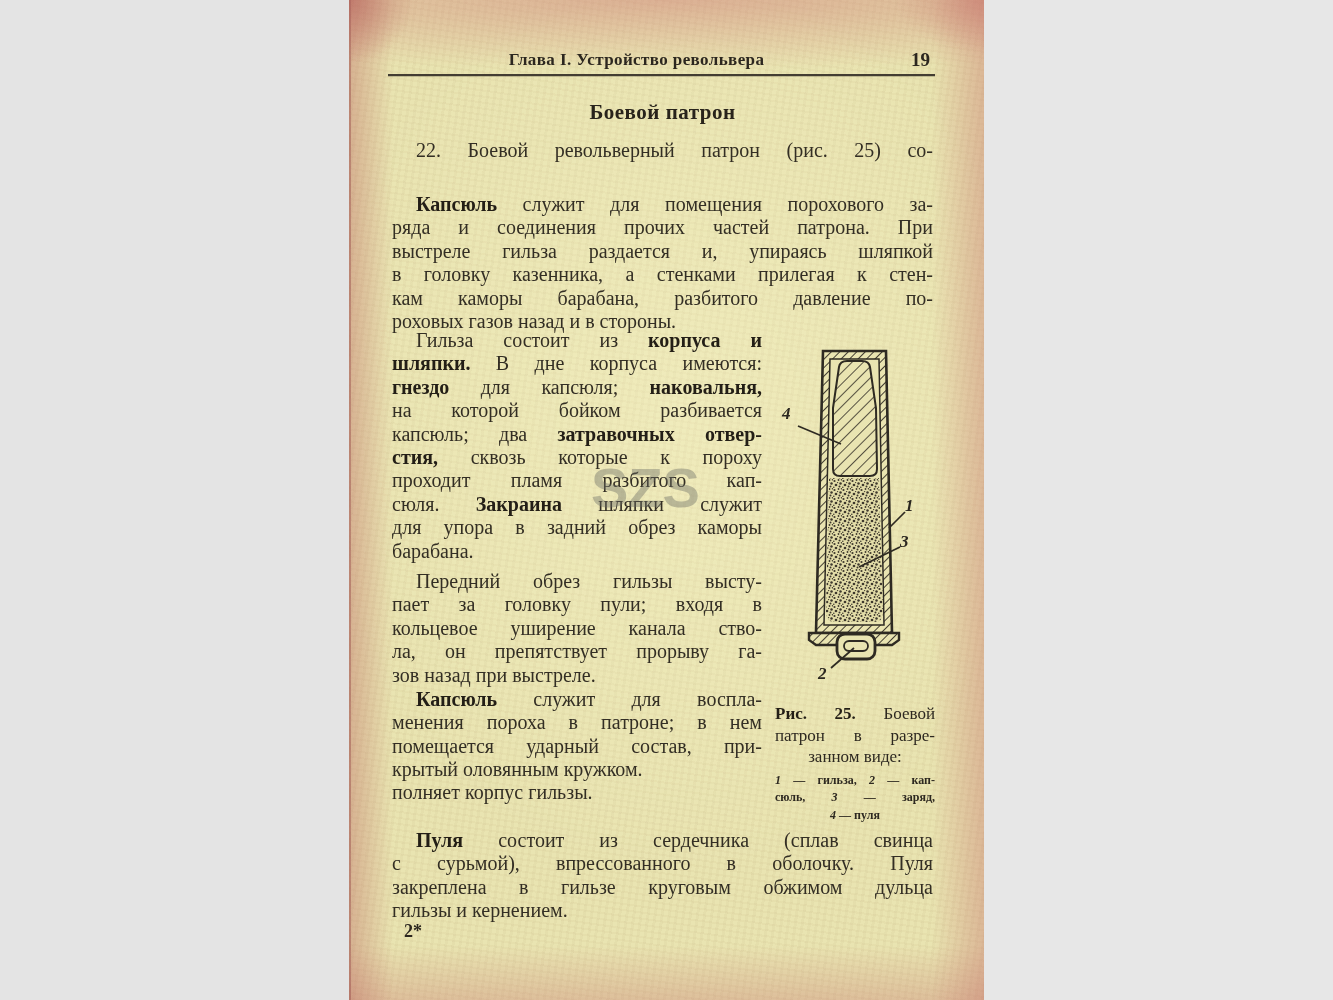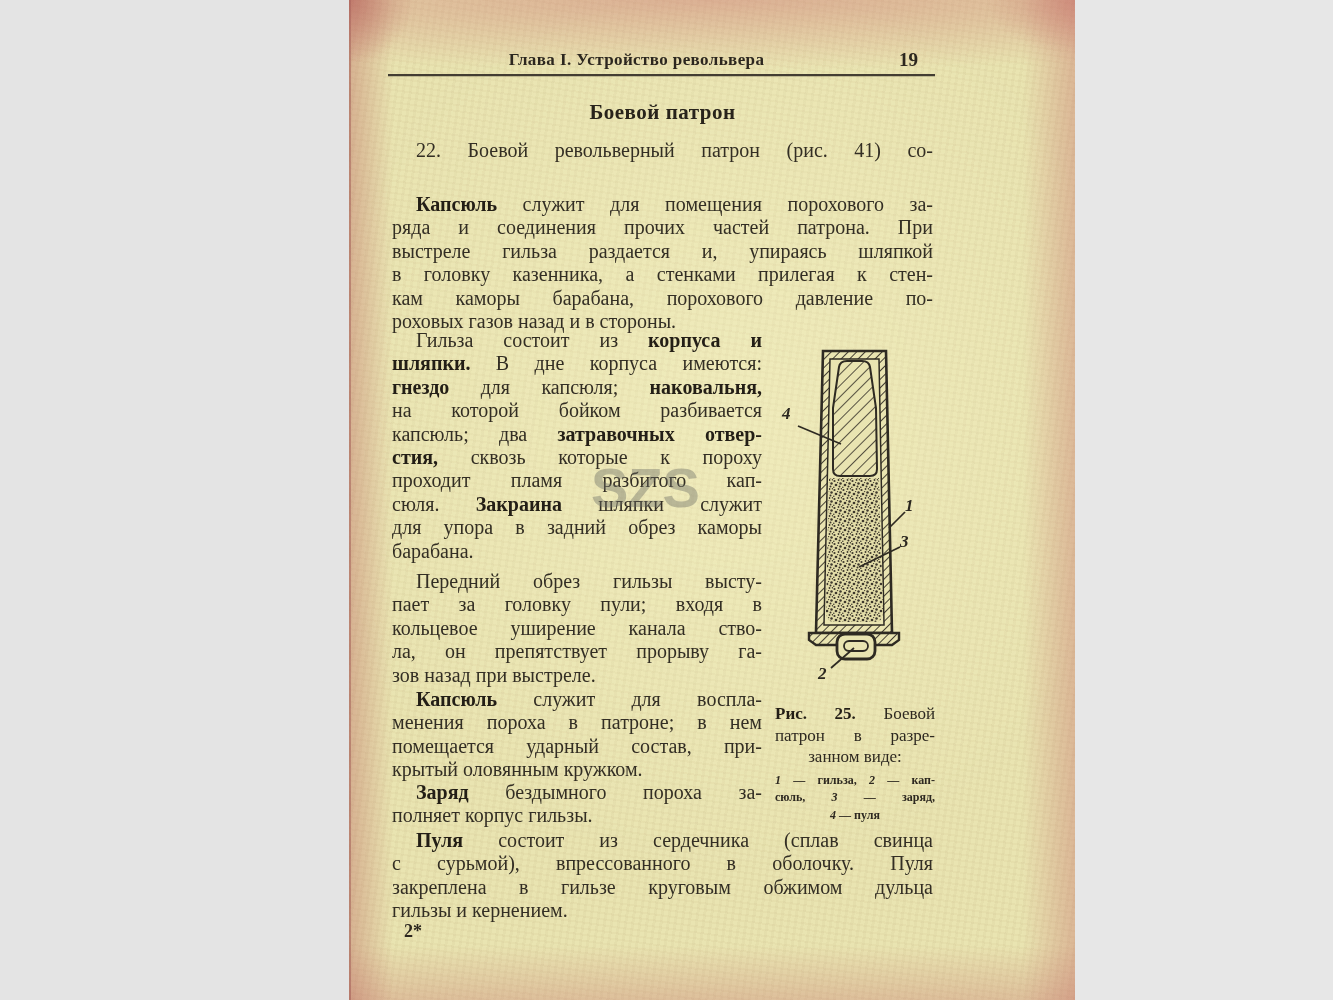--- a/index.html
+++ b/index.html
@@ -4,41 +4,41 @@
 <style>
   * { margin:0; padding:0; box-sizing:border-box; }
   html,body { width:1333px; height:1000px; overflow:hidden; }
   body { background:#e4e4e4; font-family:"Liberation Serif", "DejaVu Serif", serif; }
   #stage { position:relative; width:1333px; height:1000px; }
   .matte { position:absolute; top:0; height:1000px; background:#e4e4e4; }
   #matte-left { left:0; width:349px; }
   #matte-right { left:984px; width:349px; background:#e7e7e7; }
 
   #page {
-    position:absolute; left:349px; top:0; width:726px; height:1000px;
+    position:absolute; left:349px; top:0; width:635px; height:1000px;
     background:
       radial-gradient(90px 90px at 0% 0%, rgba(176,88,84,.50), rgba(176,88,84,0) 70%),
       radial-gradient(120px 70px at 100% 0%, rgba(196,110,104,.45), rgba(196,110,104,0) 75%),
       radial-gradient(120% 70px at 50% 0%, rgba(205,124,118,.50), rgba(205,124,118,0) 100%),
       linear-gradient(to right, rgba(186,100,96,.38), rgba(186,100,96,0) 42px),
       linear-gradient(to left, rgba(198,116,110,.40), rgba(198,116,110,0) 52px),
       linear-gradient(to top, rgba(198,120,112,.34), rgba(198,120,112,0) 55px),
       radial-gradient(60% 45% at 52% 42%, rgba(255,252,212,.30), rgba(255,252,212,0)),
       repeating-linear-gradient(8deg, rgba(146,108,56,.045) 0 2px, rgba(0,0,0,0) 2px 6px),
       repeating-linear-gradient(98deg, rgba(120,90,40,.04) 0 3px, rgba(0,0,0,0) 3px 7px),
       #e9e4b1;
     border-left:2px solid rgba(148,74,70,.45);
     color:#332e24;
   }
 
   
   #header { position:absolute; left:38px; top:50px; width:545px; height:22px; }
   #chapter { display:block; text-align:center; transform:translateX(-25px);
              font-weight:bold; font-size:17px; letter-spacing:.4px; color:#2c271f; }
-  #pagenum { position:absolute; right:16px; top:-1px; font-weight:bold; font-size:19px; color:#2c271f; }
+  #pagenum { position:absolute; right:4px; top:-1px; font-weight:bold; font-size:19px; color:#2c271f; }
   #rule { position:absolute; left:37px; top:74px; width:547px; height:2px;
           background:#433d32; box-shadow:0 1px 0 rgba(67,61,50,.25); }
 
   
   #title { position:absolute; left:41px; top:100px; width:541px; text-align:center;
            font-weight:bold; font-size:21px; letter-spacing:.5px; color:#28231b; }
 
   
   #body-text { position:absolute; left:0; top:0; width:635px; height:1000px; }
   .para { position:absolute; left:41px; }
@@ -90,28 +90,28 @@
     <div id="header">
       <span id="chapter">Глава I. Устройство револьвера</span>
       <span id="pagenum">19</span>
     </div>
     <div id="rule"></div>
 
     <div id="title">Боевой патрон</div>
 
     <div id="body-text">
         <div class="para full" style="top: 139px;">
-          <div class="line first">22. Боевой револьверный патрон (рис. 41) со-</div>
+          <div class="line first">22. Боевой револьверный патрон (рис. 25) со-</div>
         </div>
         <div class="para full" style="top: 193px;">
           <div class="line first"><b>Капсюль</b> служит для помещения порохового за-</div>
           <div class="line">ряда и соединения прочих частей патрона. При</div>
           <div class="line">выстреле гильза раздается и, упираясь шляпкой</div>
           <div class="line">в головку казенника, а стенками прилегая к стен-</div>
-          <div class="line">кам каморы барабана, порохового давление по-</div>
+          <div class="line">кам каморы барабана, разбитого давление по-</div>
           <div class="line last">роховых газов назад и в стороны.</div>
         </div>
         <div class="para narrow" style="top: 329px;">
           <div class="line first">Гильза состоит из <b>корпуса и</b></div>
           <div class="line"><b>шляпки.</b> В дне корпуса имеются:</div>
           <div class="line"><b>гнездо</b> для капсюля; <b>наковальня,</b></div>
           <div class="line">на которой бойком разбивается</div>
           <div class="line">капсюль; два <b>затравочных отвер-</b></div>
           <div class="line"><b>стия,</b> сквозь которые к пороху</div>
           <div class="line">проходит пламя разбитого кап-</div>
@@ -126,21 +126,20 @@
           <div class="line">ла, он препятствует прорыву га-</div>
           <div class="line last">зов назад при выстреле.</div>
         </div>
         <div class="para narrow" style="top: 688px;">
           <div class="line first"><b>Капсюль</b> служит для воспла-</div>
           <div class="line">менения пороха в патроне; в нем</div>
           <div class="line">помещается ударный состав, при-</div>
           <div class="line last">крытый оловянным кружком.</div>
         </div>
         <div class="para narrow" style="top: 781px;">
-          <div class="line first"><b>Заряд</b> бездымного пороха за-</div>
           <div class="line last">полняет корпус гильзы.</div>
         </div>
         <div class="para full" style="top: 829px;">
           <div class="line first"><b>Пуля</b> состоит из сердечника (сплав свинца</div>
           <div class="line">с сурьмой), впрессованного в оболочку. Пуля</div>
           <div class="line">закреплена в гильзе круговым обжимом дульца</div>
           <div class="line last">гильзы и кернением.</div>
         </div>
       </div>
 

